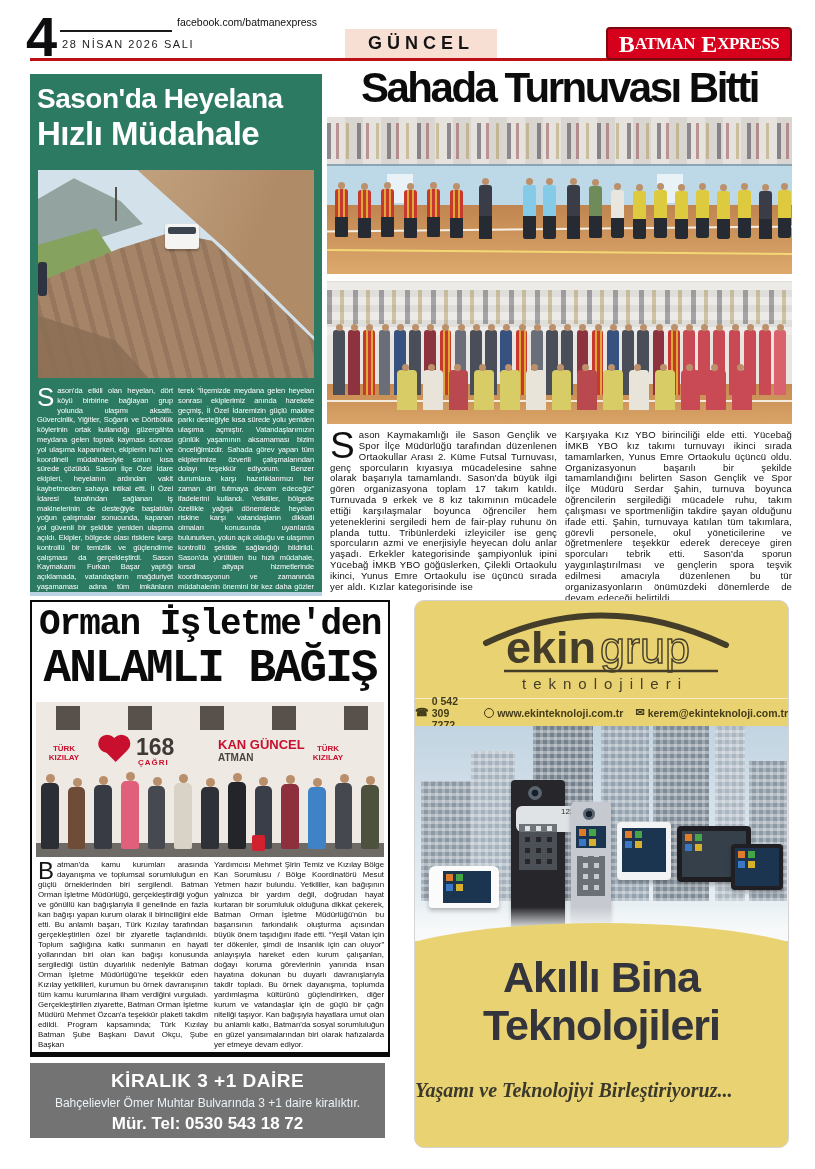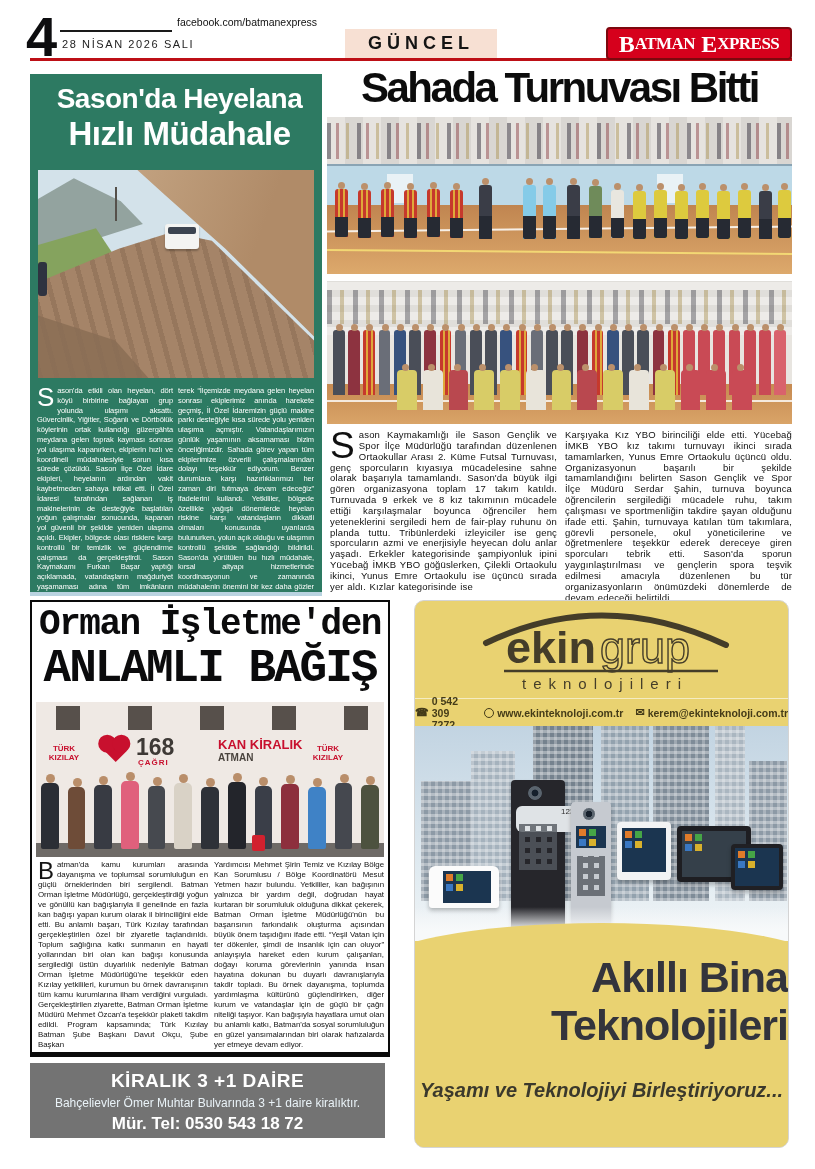--- a/index.html
+++ b/index.html
@@ -20,21 +20,21 @@
            border:2px solid #7d080e; border-radius:4px; box-sizing:border-box;
            display:flex; align-items:center; justify-content:center; gap:0;
            font-family:"Liberation Serif", serif; color:#fff; font-weight:700; white-space:nowrap; }
   .brand .cap { font-size:24px; line-height:24px; }
   .brand .rest { font-size:17px; letter-spacing:-0.5px; }
   .brand .sp { width:6px; }
 
   
   .sason { position:absolute; left:30px; top:74px; width:292px; height:522px; background:#2d7a62;
            border-bottom:4px solid #b9d3e0; box-sizing:border-box; overflow:hidden; }
-  .s-title { text-align:center; color:#fff; font-weight:700; letter-spacing:-0.5px;margin-left:7px; }
+  .s-title { text-align:left; color:#fff; font-weight:700; letter-spacing:-0.5px;margin-left:7px; }
   .s-t1 { margin-top:9px; font-size:28px; line-height:32px; }
   .s-t2 { font-size:33px; line-height:37px; }
   .s-photo { position:absolute; left:8px; top:96px; width:276px; height:208px; overflow:hidden; background:#d3e2ea; }
   .ls-mount { position:absolute; inset:0; background:#93a39f;
               clip-path:polygon(0 14%, 13% 4%, 30% 15%, 38% 26%, 0 42%); }
   .ls-valley{ position:absolute; inset:0; background:#85a35e;
               clip-path:polygon(0 36%, 21% 28%, 27% 40%, 0 56%); }
   .ls-cliff { position:absolute; inset:0; background:linear-gradient(110deg,#cdb08f,#b08b68 70%);
               clip-path:polygon(36% 0, 100% 0, 100% 80%, 68% 38%, 46% 12%); }
   .ls-road  { position:absolute; inset:0; background:#a58468;
@@ -173,25 +173,25 @@
   .keypad { position:absolute; left:15%; top:44px; width:70%; height:46px;
             background:repeating-linear-gradient(0deg,#555a61 0 6px,transparent 6px 11px),
                        repeating-linear-gradient(90deg,#555a61 0 6px,transparent 6px 11px); opacity:.8; }
   .cam { position:absolute; left:32%; top:6px; width:14px; height:14px; border-radius:50%;
          background:radial-gradient(circle at 50% 50%, #16202c 0 35%, #5a646e 36% 70%, #2a3038 71%); }
   .floorfade { position:absolute; left:0; right:0; bottom:0; height:34px;
                background:linear-gradient(transparent,#f7f9fa 70%); }
   .e-dome { position:absolute; left:-12%; top:322px; width:124%; height:92px; background:#e9d271;
             border-radius:50% 50% 0 0; }
   .e-bottom { position:absolute; left:0; top:402px; width:100%; height:146px; background:#e9d271; }
-  .e-h { position:absolute; width:100%; text-align:right; font-weight:700; color:#33343c; letter-spacing:-1px; }
+  .e-h { position:absolute; width:100%; text-align:center; font-weight:700; color:#33343c; letter-spacing:-1px; }
   .e-h1 { top:352px; font-size:43px; }
   .e-h2 { top:400px; font-size:43px; }
-  .e-slogan { position:absolute; top:478px; width:100%; text-align:center;
-              font-family:Liberation Sans, sans-serif; font-style:italic; font-weight:700;
+  .e-slogan { position:absolute; top:478px; width:100%; 
+              font-family:Liberation Serif, serif; font-style:italic; font-weight:700;
               font-size:20px; color:#3b392c; }
 </style>
 </head>
 <body>
 
 <div id="page">
 
   <div class="page-num">4</div>
   <div class="top-rule"></div>
   <div class="fb-text">facebook.com/batmanexpress</div>
@@ -318,21 +318,21 @@
 
   <div class="orman">
     <div class="o-title o-t1">Orman İşletme'den</div>
     <div class="o-title o-t2">ANLAMLI BAĞIŞ</div>
     <div class="o-photo">
       <div class="k-windows"></div>
       <div class="k-tk-l">TÜRK KIZILAY</div>
       <div class="k-heart"></div>
       <div class="k-168">168</div>
       <div class="k-cagri">ÇAĞRI</div>
-      <div class="k-kan">KAN KİRALIK</div>
+      <div class="k-kan">KAN GÜNCEL</div>
       <div class="k-hayat">ATMAN</div>
       <div class="k-tk-r">TÜRK KIZILAY</div>
       <div class="k-ground"></div>
       <div class="k-figs">
         <span style="height:66px;background:#2b2e35"></span>
         <span style="height:62px;background:#6e4c38"></span>
         <span style="height:64px;background:#383b43"></span>
         <span style="height:68px;background:#e0607c"></span>
         <span style="height:63px;background:#46494f"></span>
         <span style="height:66px;background:#d9d2c6"></span>

